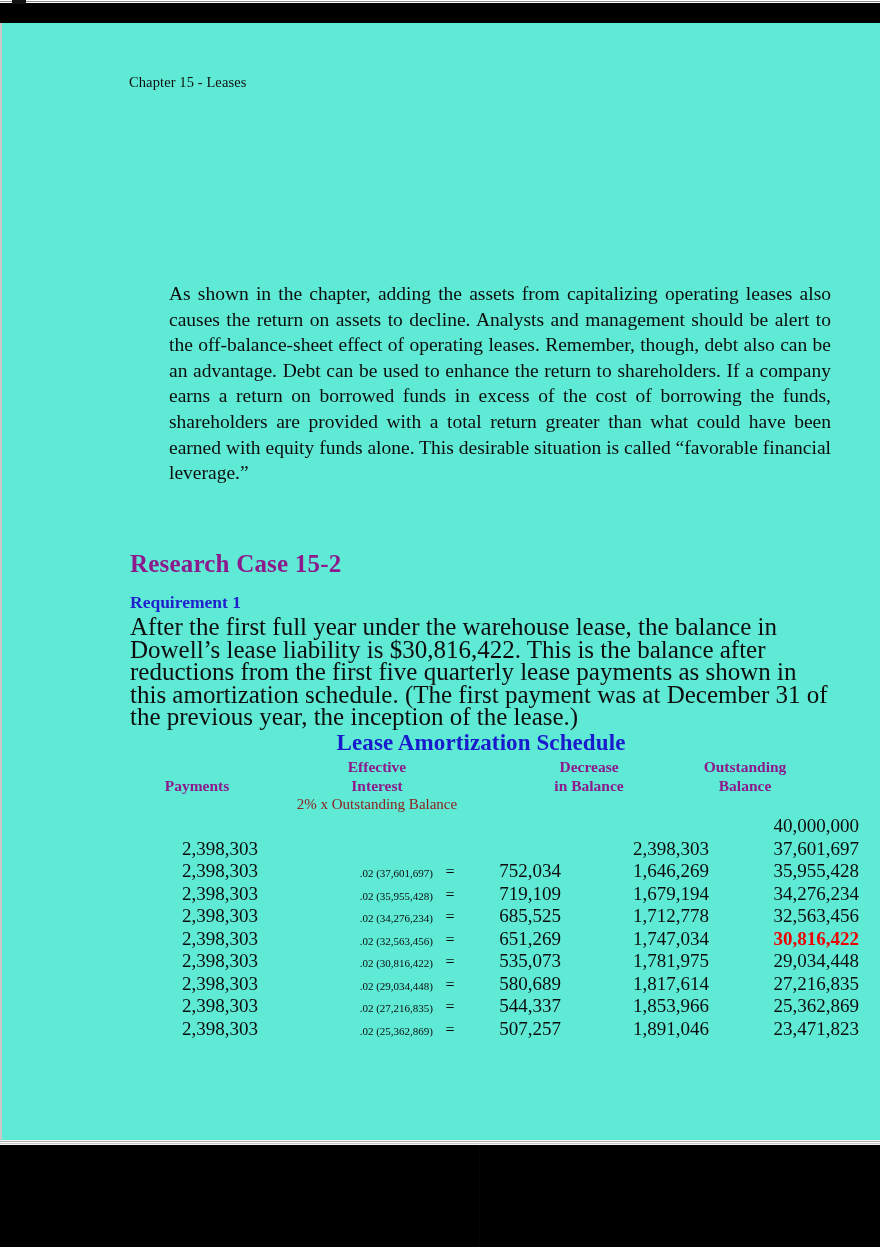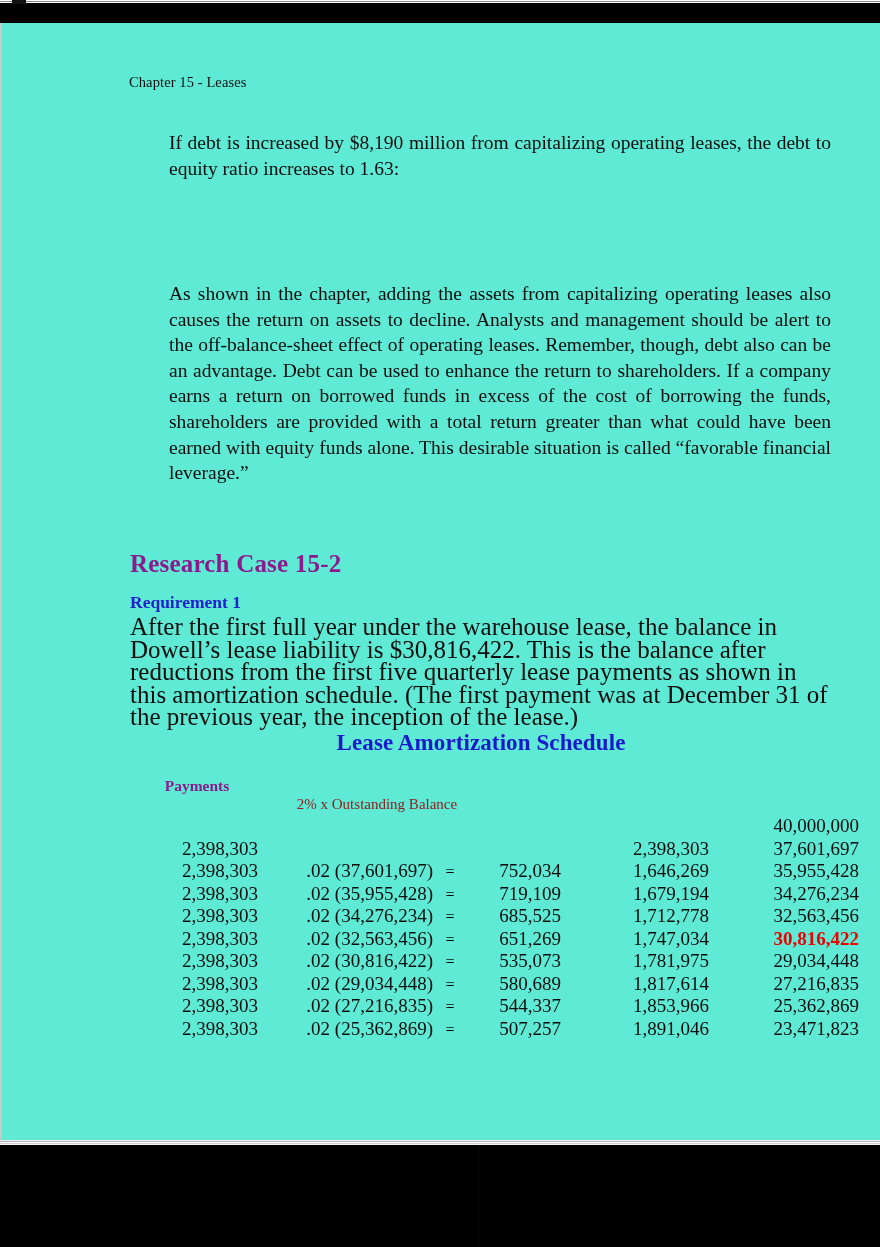--- a/index.html
+++ b/index.html
@@ -171,21 +171,21 @@
     font-size: 19px;
     color: #0d0d0d;
   }
   #amort-table td {
     padding: 0;
     height: 22.5px;
     vertical-align: baseline;
     white-space: nowrap;
   }
   .c-pay   { width: 120px; text-align: right; padding-right: 0 !important; }
-  .c-calc  { width: 175px; text-align: right; font-size: 19px; }
+  .c-calc  { width: 175px; text-align: right; font-size: 11px; }
   .c-eq    { width: 34px;  text-align: center; font-size: 16px; }
   .c-int   { width: 94px;  text-align: right; }
   .c-dec   { width: 148px; text-align: right; }
   .c-bal   { width: 150px; text-align: right; }
   .spacer-l { width: 136px; }
   .spacer-r { width: 23px; }
 
   .hl-balance {
     color: #ee0000;
     font-weight: bold;
@@ -194,39 +194,50 @@
 </head>
 <body>
 
 <div id="page-top-rule"></div>
 <div id="page-corner-mark"></div>
 
 <div id="page-sheet">
 
   <div id="running-head">Chapter 15 - Leases</div>
 
-  <div class="para" id="para-debt">If debt is increased by $8,190 million from capitalizing operating leases, the debt to equity ratio increases to 1.63:</div>
 
 
   <div class="para" id="para-leverage">As shown in the chapter, adding the assets from capitalizing operating leases also causes the return on assets to decline.  Analysts and management should be alert to the off-balance-sheet effect of operating leases.  Remember, though, debt also can be an advantage.  Debt can be used to enhance the return to shareholders.  If a company earns a return on borrowed funds in excess of the cost of borrowing the funds, shareholders are provided with a total return greater than what could have been earned with equity funds alone.  This desirable situation is called “favorable financial leverage.”</div>
 
   <div id="research-case-heading">Research Case 15-2</div>
 
   <div id="requirement-heading">Requirement 1</div>
 
   <div class="para" id="para-requirement">After the first full year under the warehouse lease, the balance in Dowell’s lease liability is $30,816,422.  This is the balance after reductions from the first five quarterly lease payments as shown in this amortization schedule.  (The first payment was at December 31 of the previous year, the inception of the lease.)</div>
 
   <div id="schedule-title">
     <span id="schedule-title-inner">Lease Amortization Schedule</span>
   </div>
 
   <div class="col-head" id="head-payments">Payments</div>
 
-
-
+  <div class="col-head" id="head-effective">
+    <div>Effective</div>
+    <div>Interest</div>
+  </div>
+
+  <div class="col-head" id="head-decrease">
+    <div>Decrease</div>
+    <div>in Balance</div>
+  </div>
+
+  <div class="col-head" id="head-outstand">
+    <div>Outstanding</div>
+    <div>Balance</div>
+  </div>
 
   <div id="head-formula">2% x Outstanding Balance</div>
 
   <table id="amort-table">
     <tbody id="amort-body">
         <tr>
           <td class="spacer-l">&nbsp;</td>
           <td class="c-pay">&nbsp;</td>
           <td class="c-calc">&nbsp;</td>
           <td class="c-eq">&nbsp;</td>

